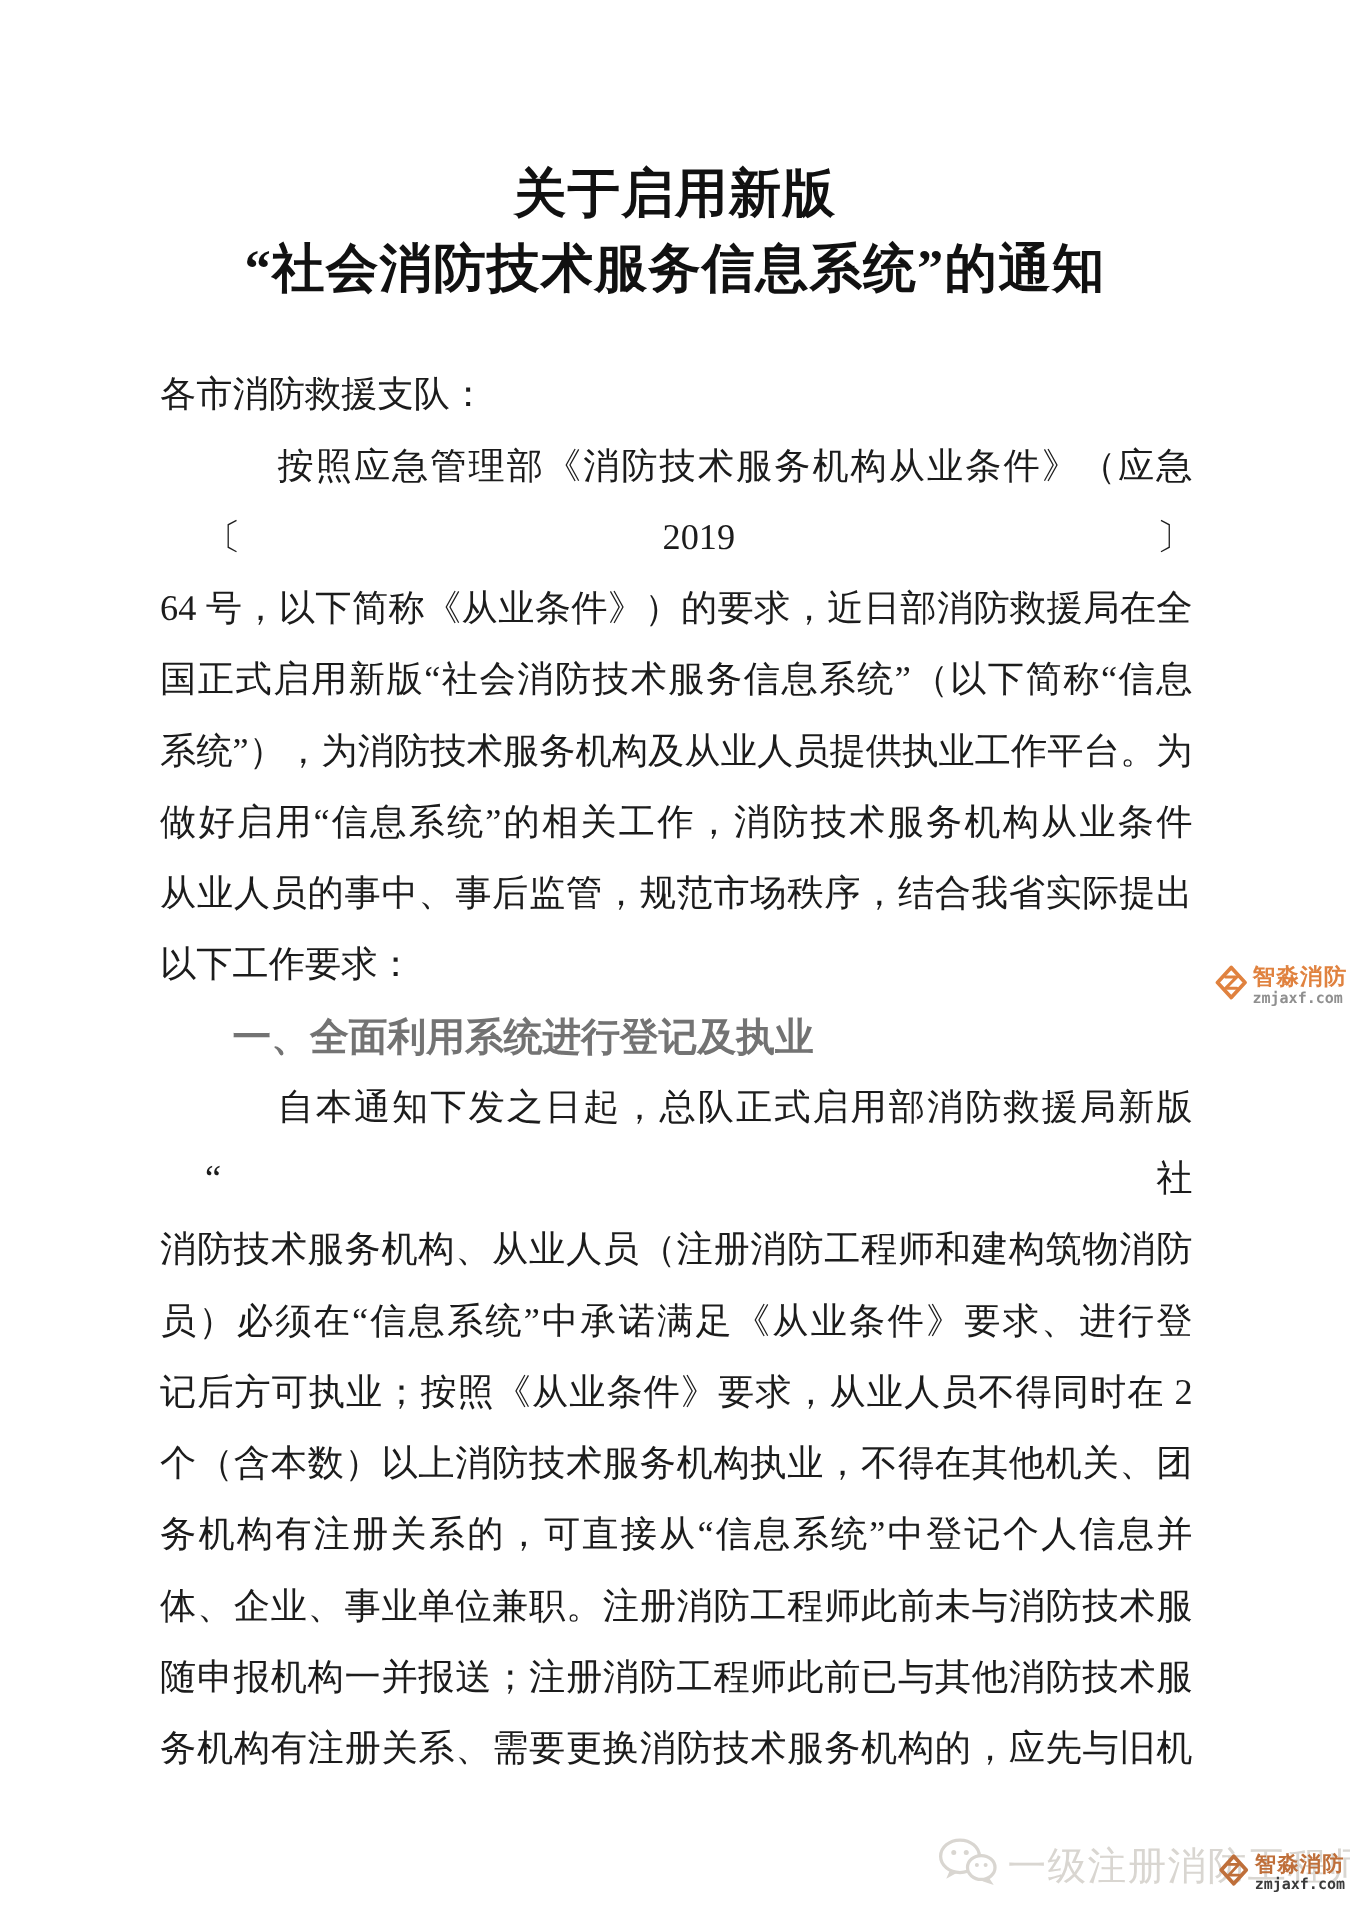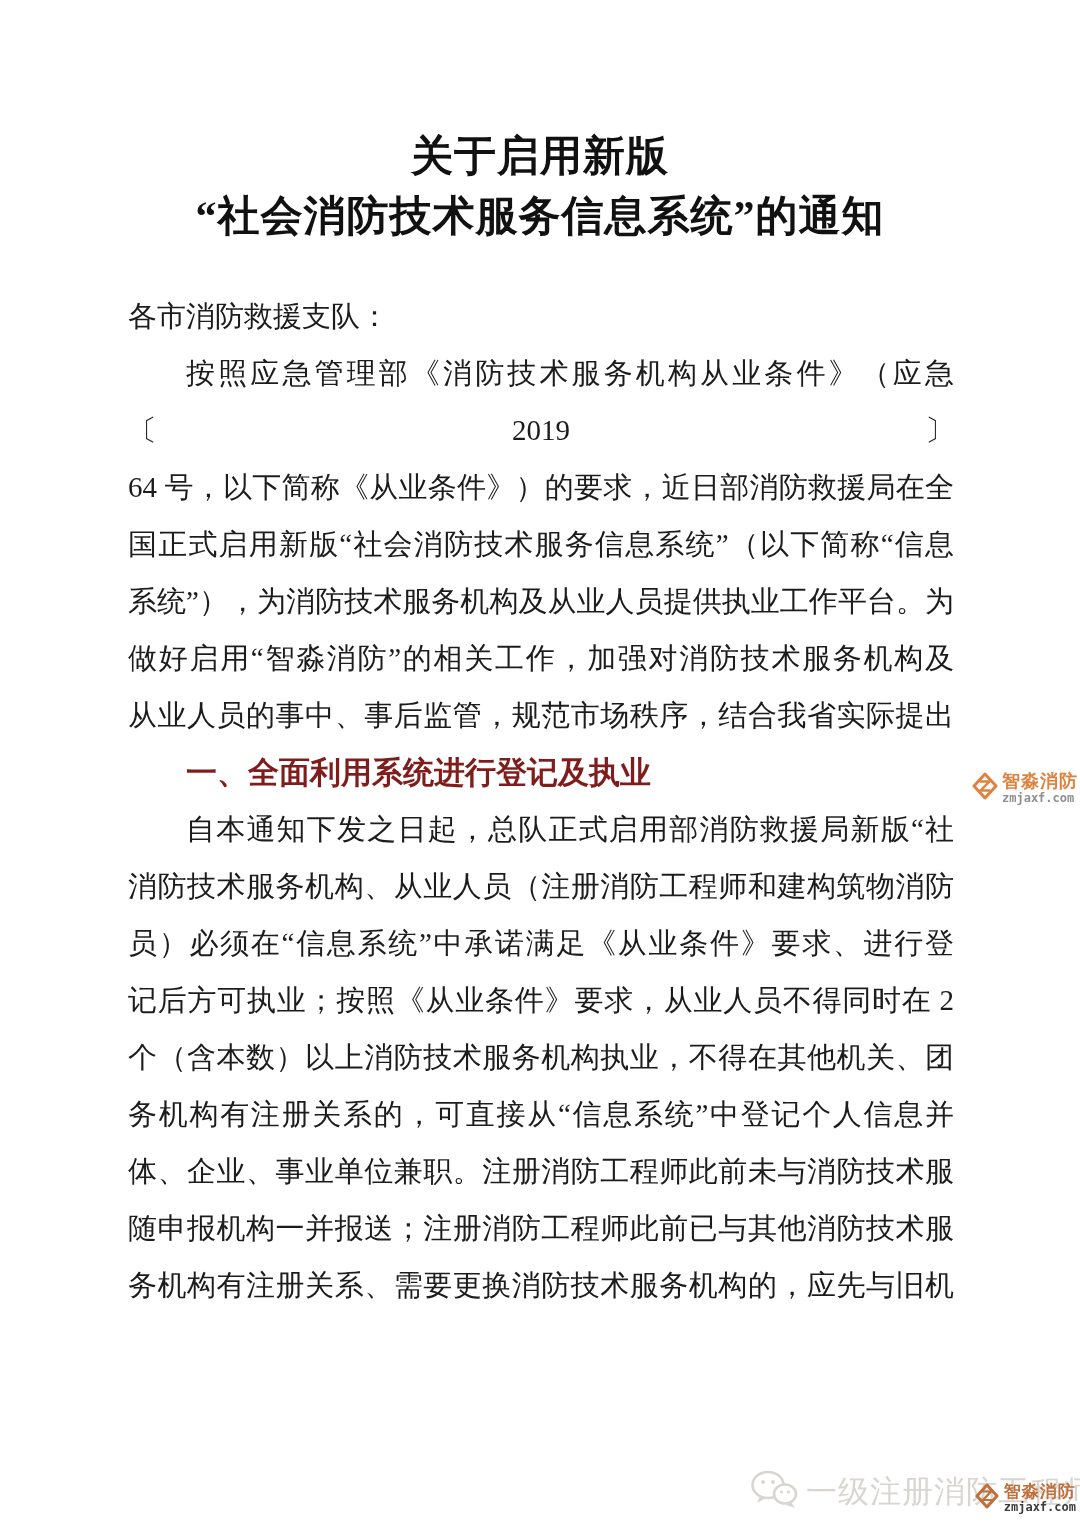--- a/index.html
+++ b/index.html
@@ -36,26 +36,26 @@
     color: #1c1c1c;
   }
   .line { white-space: nowrap; }
   .line.j {
     white-space: normal;
     text-align: justify;
     text-align-last: justify;
     text-justify: inter-character;
   }
   .line.ind { padding-left: 58px; }
-  .line.ind.j { padding-left: 0; text-indent: 58px; }
+  .line.ind.j { padding-left: 0; text-indent: 58px; margin-left: 36px; }
   .line.hd {
     font-family: "Liberation Sans", "DejaVu Sans", sans-serif;
     font-weight: bold;
     font-size: 31px;
-    color: #7f1d1d;
+    color: #737373;
   }
   
   .watermark-mid {
     position: absolute;
     top: 772px;
     right: 2px;
     display: flex;
     align-items: center;
     gap: 4px;
   }
@@ -112,22 +112,23 @@
     <div>“社会消防技术服务信息系统”的通知</div>
   </div>
 
   <div class="body-block">
 
   <div class="line">各市消防救援支队：</div>
       <div class="line j ind">按照应急管理部《消防技术服务机构从业条件》（应急〔2019〕</div>
       <div class="line j">64 号，以下简称《从业条件》）的要求，近日部消防救援局在全</div>
       <div class="line j">国正式启用新版“社会消防技术服务信息系统”（以下简称“信息</div>
       <div class="line j">系统”），为消防技术服务机构及从业人员提供执业工作平台。为</div>
-      <div class="line j">做好启用“智淼消防”的相关工作，加强对消防技术服务机构及</div>
+      <div class="line j">做好启用“信息系统”的相关工作，消防技术服务机构从业条件</div>
       <div class="line j">从业人员的事中、事后监管，规范市场秩序，结合我省实际提出</div>
+      <div class="line">以下工作要求：</div>
       <div class="line ind hd">一、全面利用系统进行登记及执业</div>
       <div class="line j ind">自本通知下发之日起，总队正式启用部消防救援局新版“社</div>
       <div class="line j">消防技术服务机构、从业人员（注册消防工程师和建构筑物消防</div>
       <div class="line j">员）必须在“信息系统”中承诺满足《从业条件》要求、进行登</div>
       <div class="line j">记后方可执业；按照《从业条件》要求，从业人员不得同时在 2</div>
       <div class="line j">个（含本数）以上消防技术服务机构执业，不得在其他机关、团</div>
       <div class="line j">务机构有注册关系的，可直接从“信息系统”中登记个人信息并</div>
       <div class="line j">体、企业、事业单位兼职。注册消防工程师此前未与消防技术服</div>
       <div class="line j">随申报机构一并报送；注册消防工程师此前已与其他消防技术服</div>
       <div class="line j">务机构有注册关系、需要更换消防技术服务机构的，应先与旧机</div>

